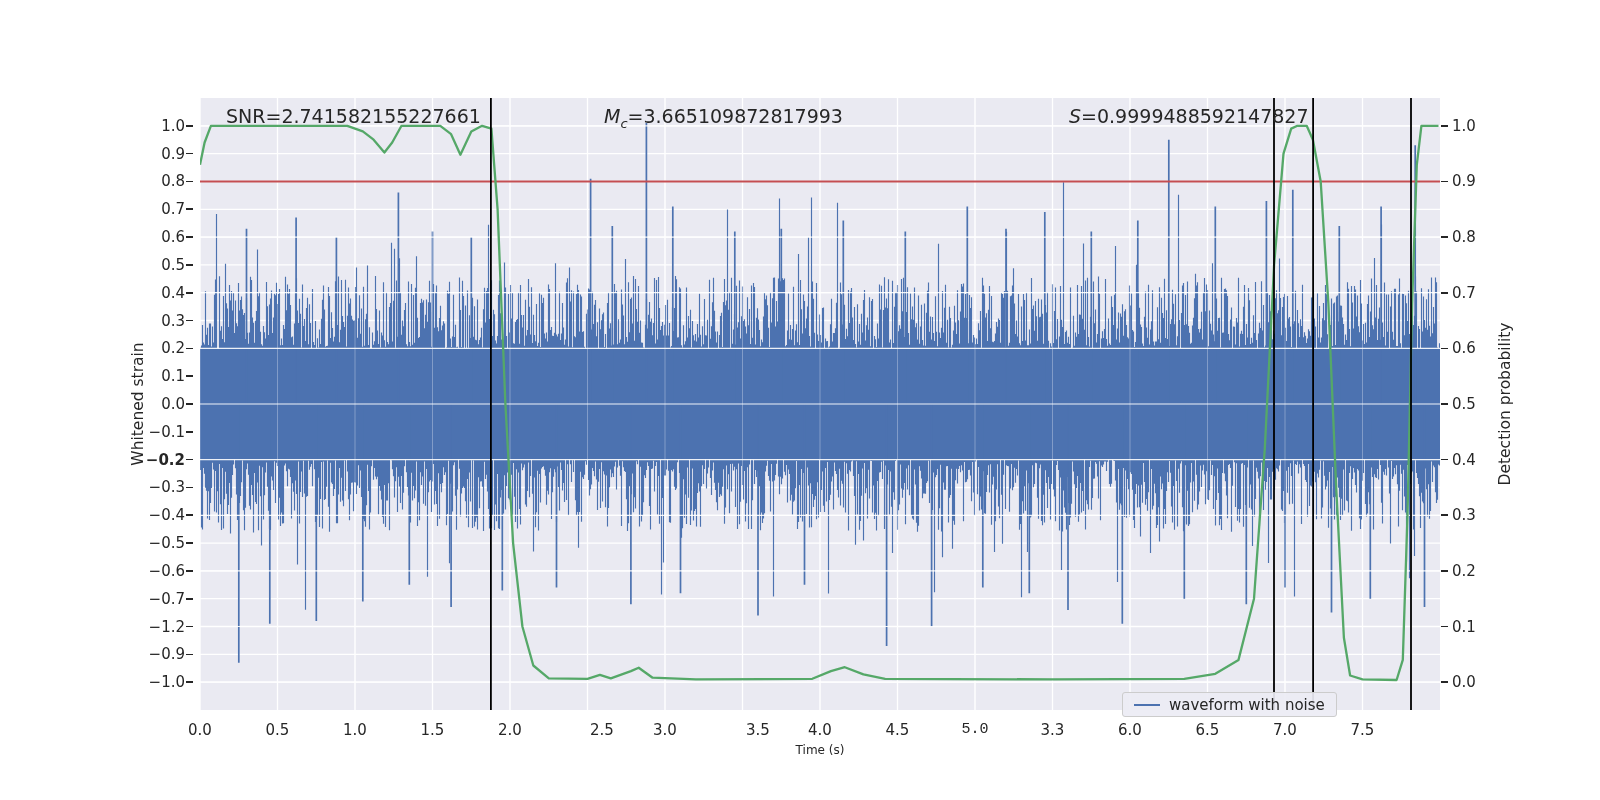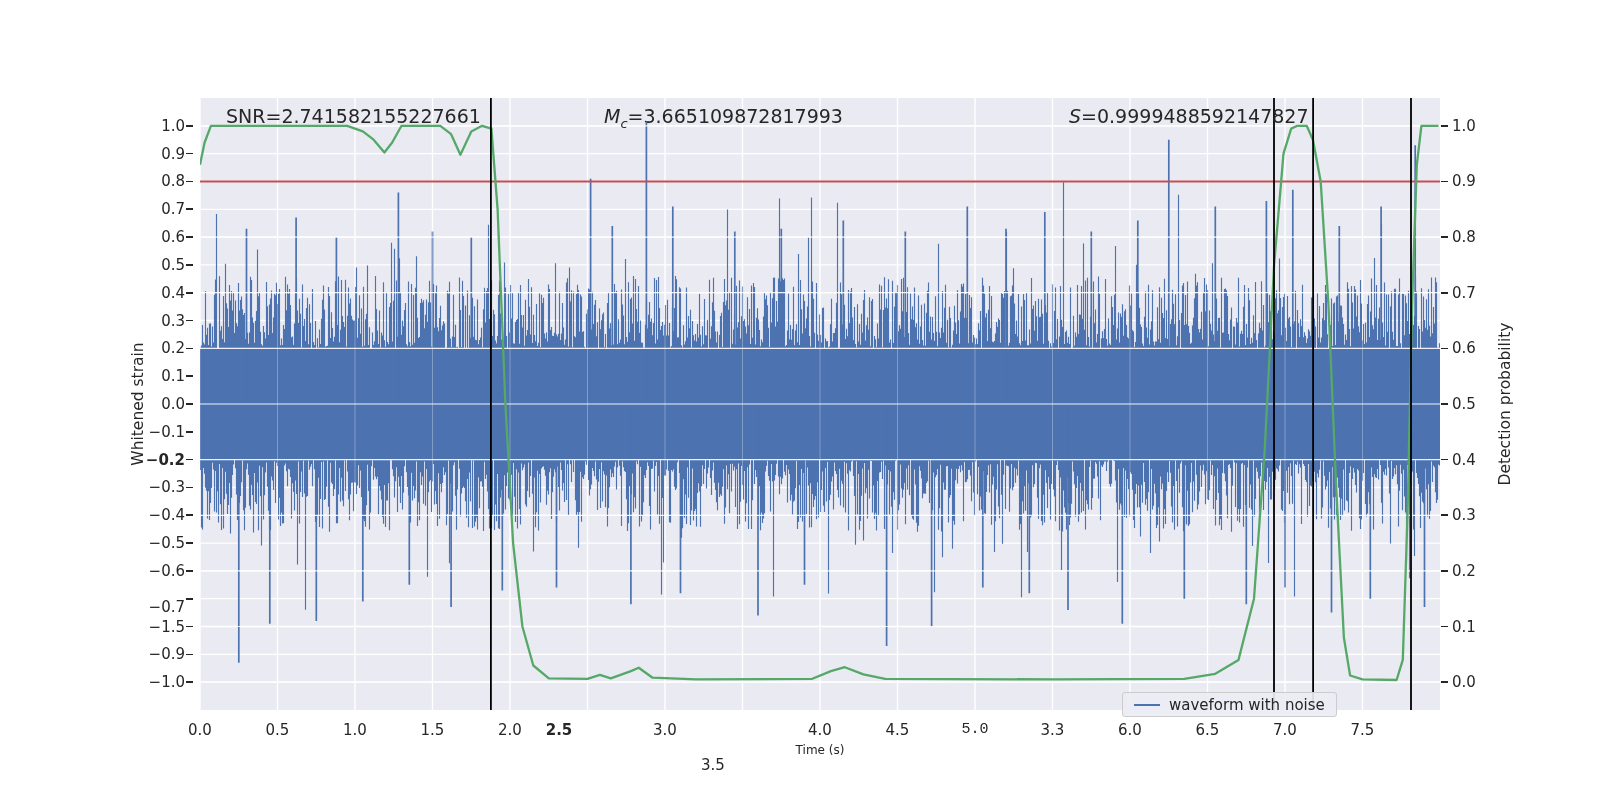--- a/index.html
+++ b/index.html
@@ -123,23 +123,23 @@
   <div class="xlabel">Time (s)</div>
   <div class="ylabel-left">Whitened strain</div>
   <div class="ylabel-right">Detection probability</div>
 
   <div id="ticks-layer">
       <div class="tick-label xt" style="left: 170px; top: 722px;">0.0</div>
       <div class="tick-label xt" style="left: 247.5px; top: 722px;">0.5</div>
       <div class="tick-label xt" style="left: 325px; top: 722px;">1.0</div>
       <div class="tick-label xt" style="left: 402.5px; top: 722px;">1.5</div>
       <div class="tick-label xt" style="left: 480px; top: 722px;">2.0</div>
-      <div class="tick-label xt" style="left: 529px; top: 722px; font-weight: bold;">2.5</div>
+      <div class="tick-label xt" style="left: 572px; top: 722px;">2.5</div>
       <div class="tick-label xt" style="left: 635px; top: 722px;">3.0</div>
-      <div class="tick-label xt" style="left: 683px; top: 722px; margin-top: 35px;">3.5</div>
+      <div class="tick-label xt" style="left: 728px; top: 722px;">3.5</div>
       <div class="tick-label xt" style="left: 790px; top: 722px;">4.0</div>
       <div class="tick-label xt" style="left: 867.5px; top: 722px;">4.5</div>
       <div class="tick-label xt" style="left: 945px; top: 722px; font-family: Liberation Mono, monospace;">5.0</div>
       <div class="tick-label xt" style="left: 1022.5px; top: 722px;">3.3</div>
       <div class="tick-label xt" style="left: 1100px; top: 722px;">6.0</div>
       <div class="tick-label xt" style="left: 1177.5px; top: 722px;">6.5</div>
       <div class="tick-label xt" style="left: 1255px; top: 722px;">7.0</div>
       <div class="tick-label xt" style="left: 1332.5px; top: 722px;">7.5</div>
       <div class="tick-label yl" style="left: 133px; top: 117.818px;">1.0</div>
       <div class="tick-dash" style="left: 186px; top: 125.018px;"></div>
@@ -168,23 +168,23 @@
       <div class="tick-label yl" style="left: 133px; top: 451.636px; font-weight: bold;">−0.2</div>
       <div class="tick-dash" style="left: 186px; top: 458.836px;"></div>
       <div class="tick-label yl" style="left: 133px; top: 479.455px;">−0.3</div>
       <div class="tick-dash" style="left: 186px; top: 486.655px;"></div>
       <div class="tick-label yl" style="left: 133px; top: 507.273px;">−0.4</div>
       <div class="tick-dash" style="left: 186px; top: 514.473px;"></div>
       <div class="tick-label yl" style="left: 133px; top: 535.091px;">−0.5</div>
       <div class="tick-dash" style="left: 186px; top: 542.291px;"></div>
       <div class="tick-label yl" style="left: 133px; top: 562.909px;">−0.6</div>
       <div class="tick-dash" style="left: 186px; top: 570.109px;"></div>
-      <div class="tick-label yl" style="left: 133px; top: 590.727px; margin-top: 8px;">−0.7</div>
+      <div class="tick-label yl" style="left: 133px; top: 590.727px;">−0.7</div>
       <div class="tick-dash" style="left: 186px; top: 597.927px;"></div>
-      <div class="tick-label yl" style="left: 133px; top: 618.545px;">−1.5</div>
+      <div class="tick-label yl" style="left: 133px; top: 618.545px;">−1.2</div>
       <div class="tick-dash" style="left: 186px; top: 625.745px;"></div>
       <div class="tick-label yl" style="left: 133px; top: 646.364px;">−0.9</div>
       <div class="tick-dash" style="left: 186px; top: 653.564px;"></div>
       <div class="tick-label yl" style="left: 133px; top: 674.182px;">−1.0</div>
       <div class="tick-dash" style="left: 186px; top: 681.382px;"></div>
       <div class="tick-label yr" style="left: 1452px; top: 117.818px;">1.0</div>
       <div class="tick-dash" style="left: 1441px; top: 125.018px;"></div>
       <div class="tick-label yr" style="left: 1452px; top: 173.455px;">0.9</div>
       <div class="tick-dash" style="left: 1441px; top: 180.655px;"></div>
       <div class="tick-label yr" style="left: 1452px; top: 229.091px;">0.8</div>

